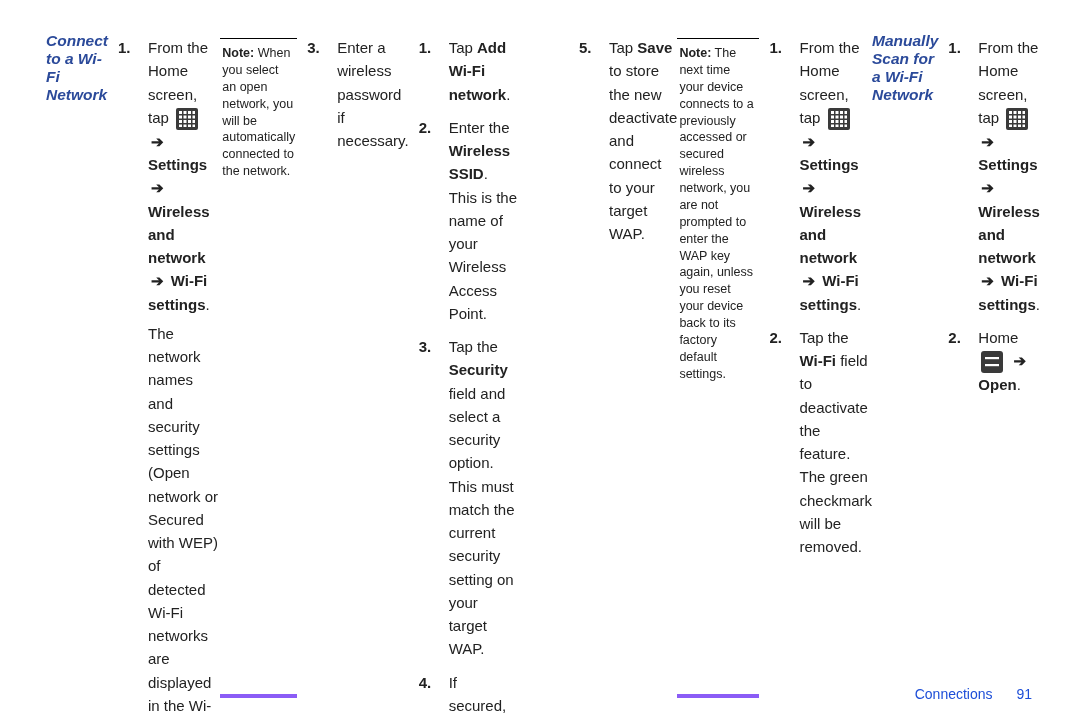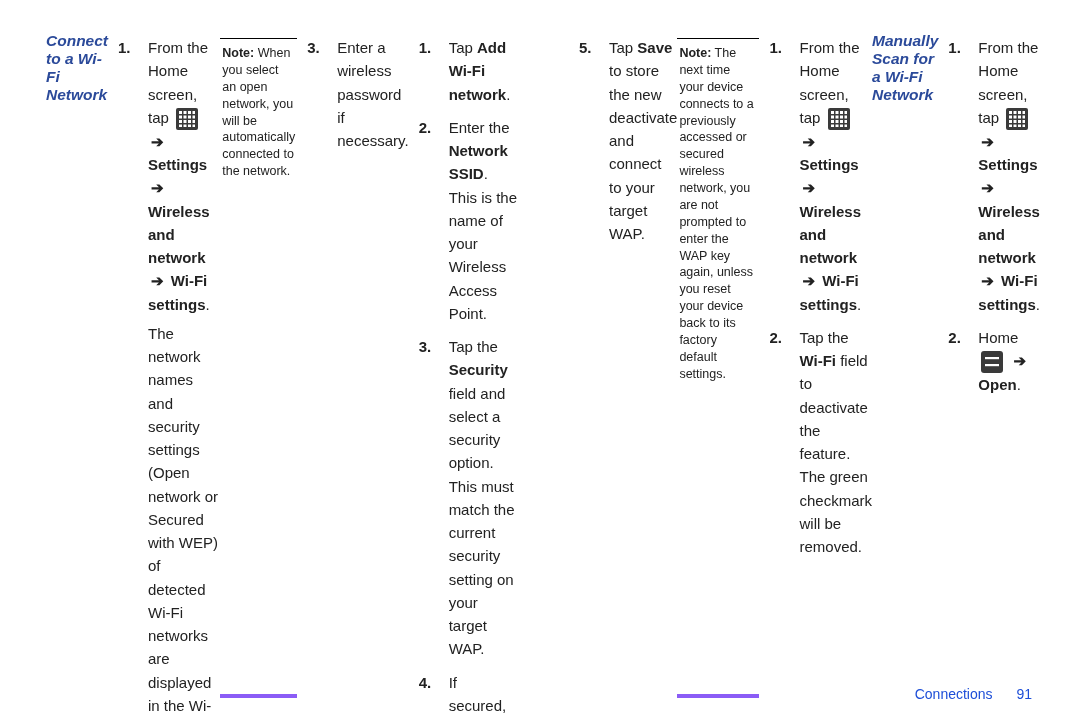--- a/index.html
+++ b/index.html
@@ -159,21 +159,21 @@
         <span>Enter a wireless password if necessary.</span>
       </li>
     </ol>
 
 
     <ol class="steps">
       <li>
         <span>Tap </span><span class="b">Add Wi-Fi network</span><span>.</span>
       </li>
       <li>
-        <span> Enter the </span><span class="b">Network SSID</span><span>. This is the name of your Wireless Access Point.</span>
+        <span> Enter the </span><span class="b">Wireless SSID</span><span>. This is the name of your Wireless Access Point.</span>
       </li>
       <li>
         <span>Tap the </span><span class="b">Security</span><span> field and select a security option. This must match the current security setting on your target WAP.</span>
       </li>
       <li>
         <span> If secured, you will also need to enter green WAP's password.</span>
       </li>
     </ol>
   </div>
 

